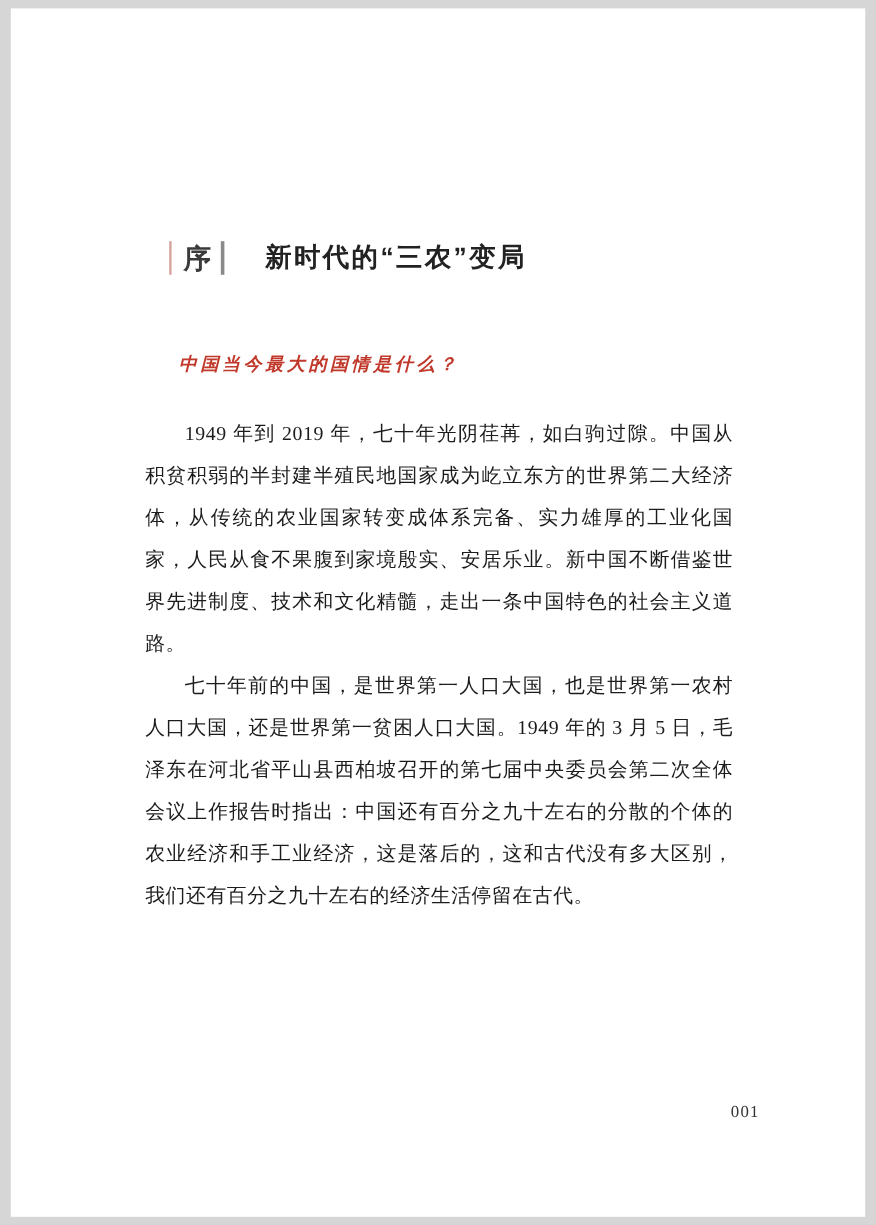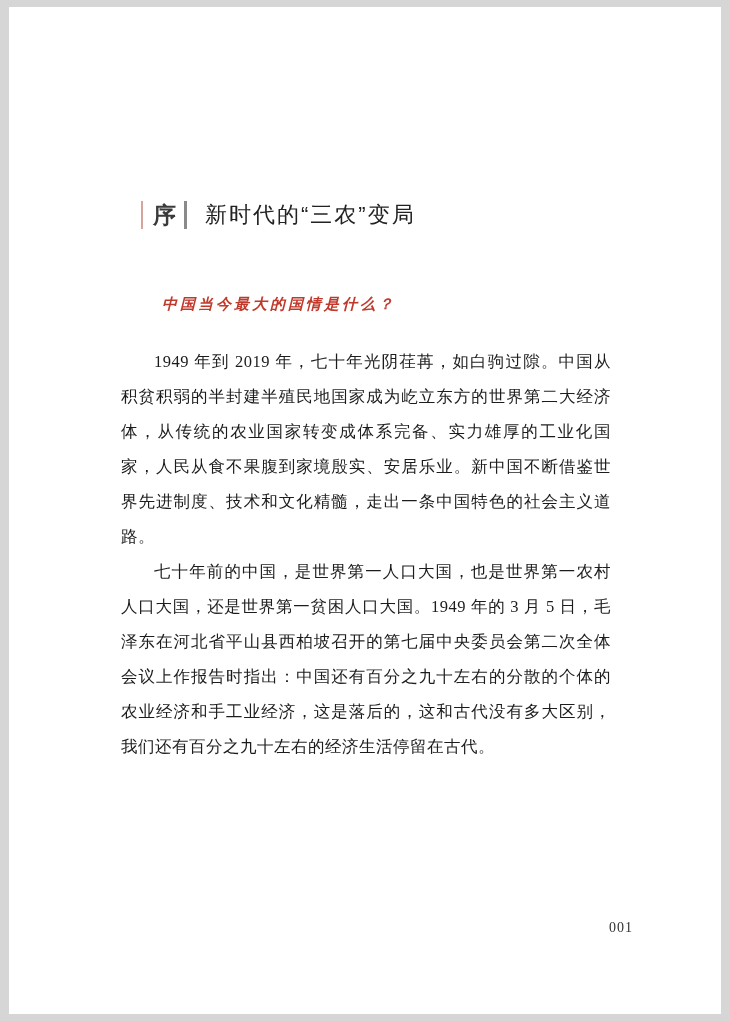--- a/index.html
+++ b/index.html
@@ -32,28 +32,28 @@
     font-weight: 600;
     color: #3a3a3a;
     padding: 1px 8px 1px 10px;
     border-left: 2px solid #d5a59d;
     border-right: 3px solid #8a8a8a;
     line-height: 26px;
   }
   .chapter-title {
     font-family: "Liberation Sans", "DejaVu Sans", sans-serif;
     font-size: 22px;
-    font-weight: 400;
+    font-weight: 700;
     color: #222222;
     letter-spacing: 2px;
-    margin-left: 18px;
+    margin-left: 34px;
   }
   .epigraph {
     margin-top: 56px;
-    margin-left: 41px;
+    margin-left: 28px;
   }
   .epigraph p {
     font-size: 15px;
     line-height: 35px;
     font-weight: 700;
     font-style: italic;
     letter-spacing: 3px;
     color: #c0392b;
   }
   .body-text {

